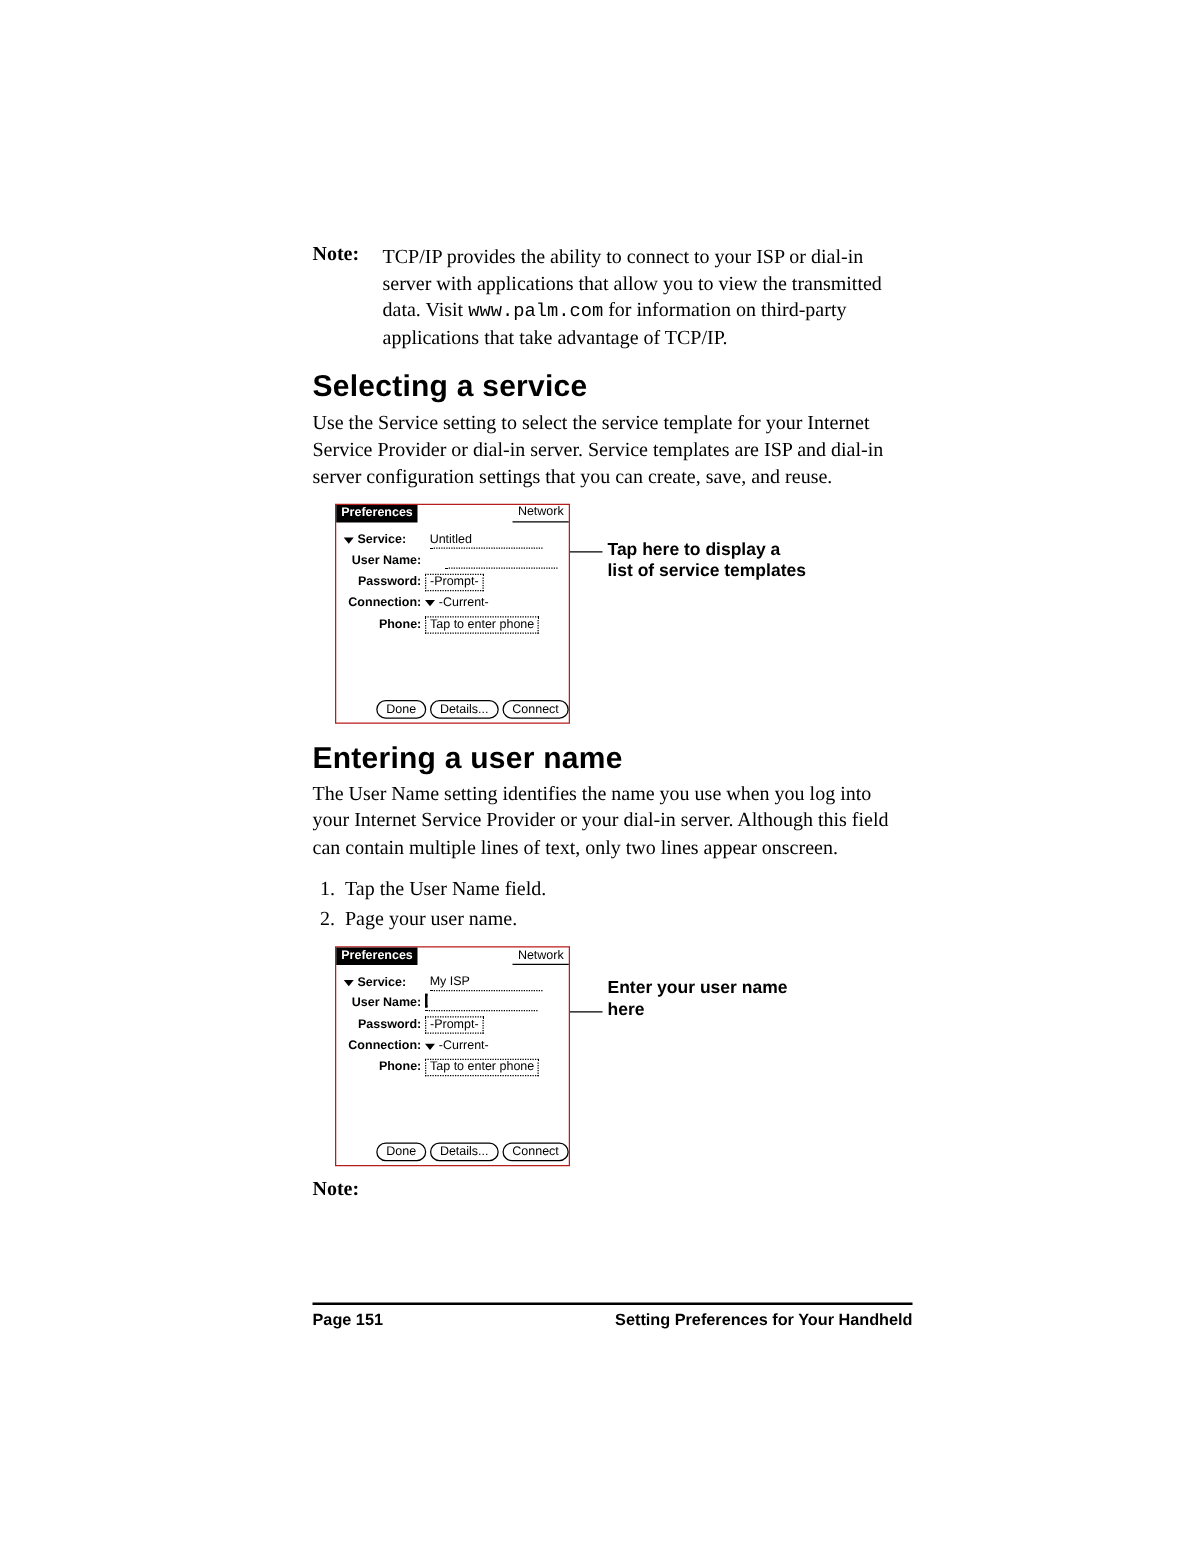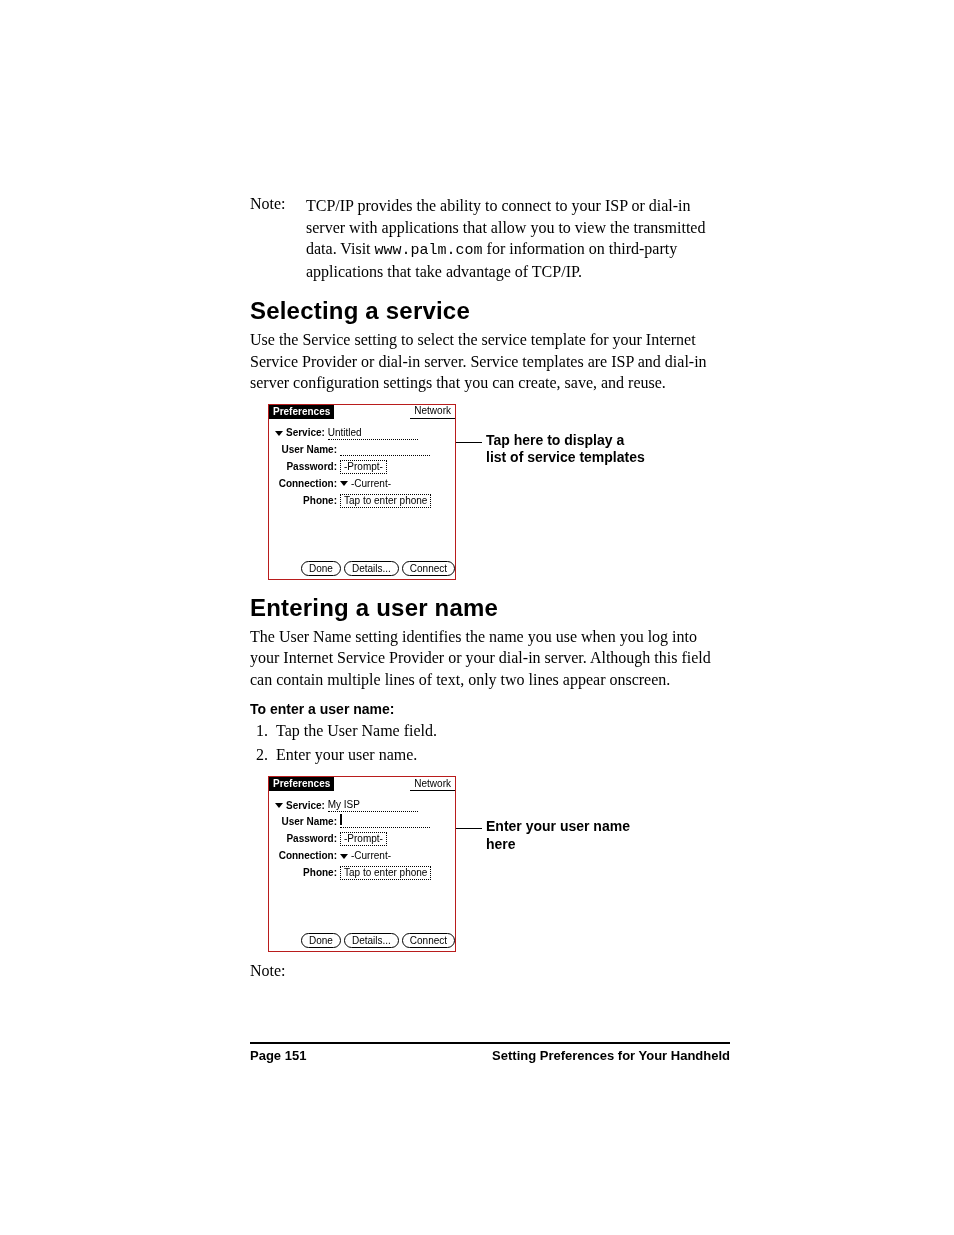--- a/index.html
+++ b/index.html
@@ -20,21 +20,21 @@
     position: absolute;
     left: 250px;
     top: 195px;
     width: 480px;
   }
   .note-row {
     display: flex;
     margin-bottom: 12px;
   }
   .note-label {
-    font-weight: normal;
+    font-weight: bold;
     width: 56px;
     flex: 0 0 56px;
     font-size: 16px;
   }
   .note-body {
     font-size: 16px;
     line-height: 1.35;
   }
   .mono {
     font-family: "Courier New", monospace;
@@ -153,20 +153,21 @@
     border-left: 4px solid transparent;
     border-right: 4px solid transparent;
     border-top: 5px solid #000;
     margin-right: 3px;
     vertical-align: middle;
   }
   .dotted {
     border-bottom: 1px dotted #000;
     min-height: 11px;
     display: inline-block;
+    margin-left: 16px;
   }
   .dotted-box {
     border: 1px dotted #000;
     padding: 0 3px;
     display: inline-block;
   }
   .cursor-box {
     display:inline-block;
     width: 90px;
     min-height: 11px;
@@ -272,24 +273,23 @@
           <span class="pbtn">Connect</span>
         </div>
       </div>
       <div class="callout-line"></div>
       <div class="callout" style="margin-top:28px">Tap here to display a list of service templates</div>
     </div>
 
 
     <h2 class="section">Entering a user name</h2>
     <p class="bodytext">The User Name setting identifies the name you use when you log into your Internet Service Provider or your dial-in server. Although this field can contain multiple lines of text, only two lines appear onscreen.</p>
-    <div class="subhead">To enter a user name:</div>
     <ol class="steps">
       <li>Tap the User Name field.</li>
-      <li>Enter your user name.</li>
+      <li>Page your user name.</li>
     </ol>
 
     <div class="figrow">
       <div class="palm">
         <div class="palm-titlebar">
           <div class="palm-title">Preferences</div>
           <div class="palm-spacer"></div>
           <div class="palm-menu">Network</div>
         </div>
         <div class="palm-body">
@@ -317,21 +317,21 @@
             <span class="dotted-box">Tap to enter phone</span>
           </div>
         </div>
         <div class="palm-buttons">
           <span class="pbtn">Done</span>
           <span class="pbtn">Details...</span>
           <span class="pbtn">Connect</span>
         </div>
       </div>
       <div class="callout-line2"></div>
-      <div class="callout" style="margin-top:42px">Enter your user name here</div>
+      <div class="callout" style="margin-top:24px">Enter your user name here</div>
     </div>
 
     <div class="note-row" style="margin-top:4px">
       <div class="note-label">Note:</div>
     </div>
 
   </div>
 
   <div class="rule" style="top:1042px"></div>
   <div class="footer" style="top:1048px">

